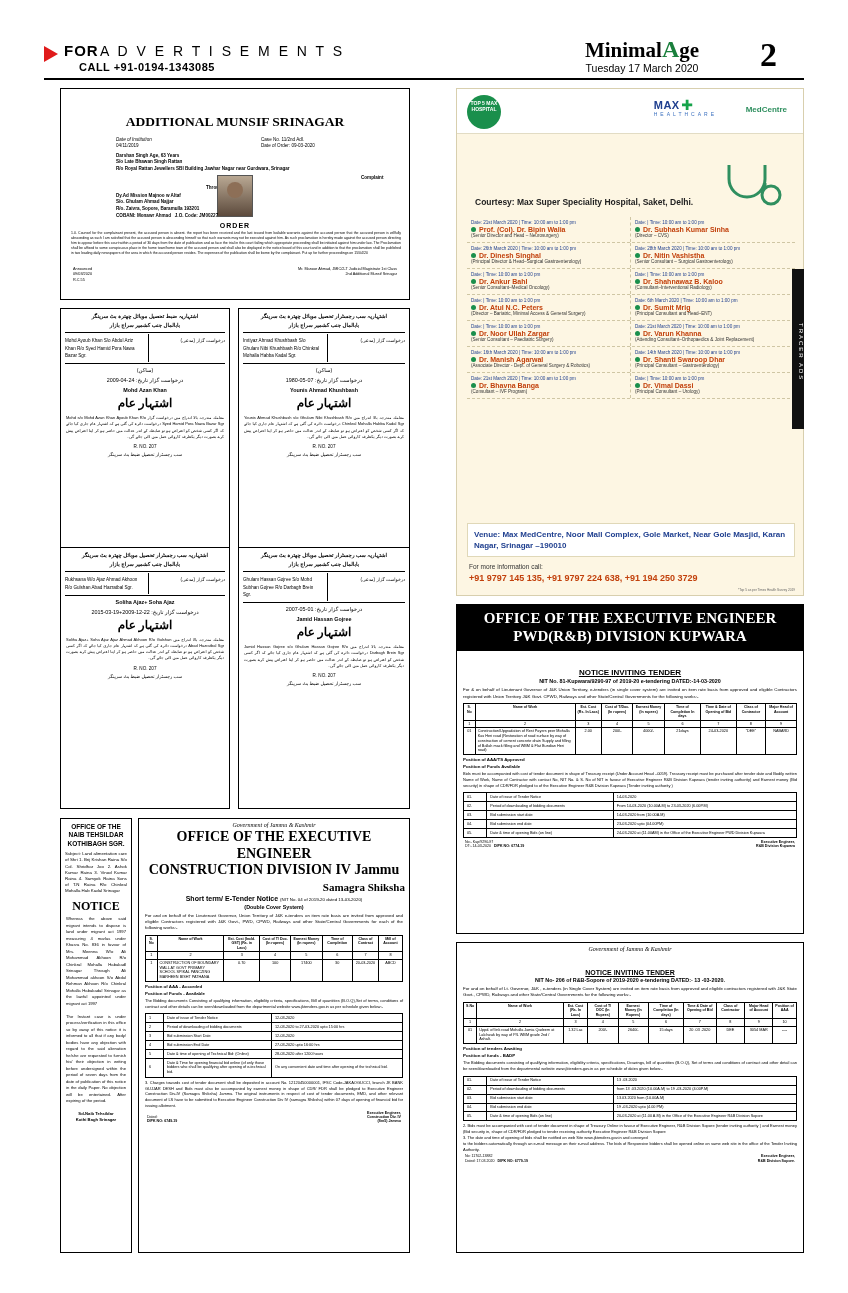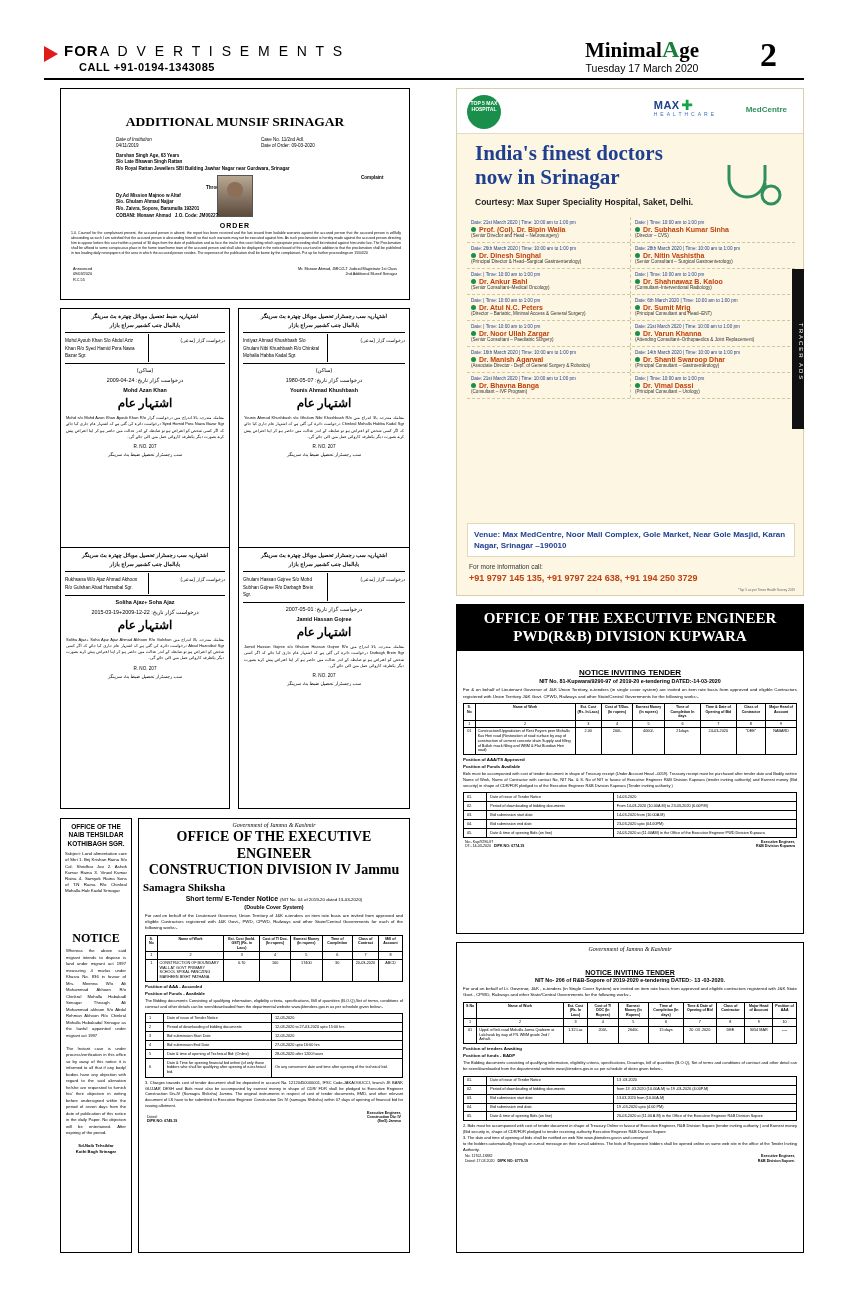--- a/index.html
+++ b/index.html
@@ -76,30 +76,30 @@
   .tblk-head{background:#000;color:#fff;text-align:center;font-family:"Liberation Serif",serif;font-weight:bold;font-size:15px;line-height:1.18;padding:5px 4px 6px;}
   .tnit{text-align:center;font-size:8px;font-weight:bold;text-decoration:underline;padding:17px 0 1px;}
   .tsub{text-align:center;font-size:5.4px;font-weight:bold;padding:0 4px 2px;}
   .tpara{font-size:4.4px;line-height:1.45;padding:1px 6px 3px;text-align:justify;}
   table.tt{border-collapse:collapse;width:calc(100% - 12px);margin:0 6px;font-size:3.8px;}
   table.tt th,table.tt td{border:1px solid #000;padding:1px 2px;text-align:center;vertical-align:top;line-height:1.25;}
   table.tt th{font-weight:bold;font-size:3.6px;}
   .tfoot{font-size:4px;line-height:1.45;padding:2px 6px;text-align:justify;}
   .govt{text-align:center;font-size:6px;font-style:italic;font-family:"Liberation Serif",serif;padding:3px 0 0;}
   .bighead{text-align:center;font-family:"Liberation Serif",serif;font-weight:bold;font-size:14px;line-height:1.18;padding:1px 4px 2px;}
-  .midhead{text-align:left;font-family:"Liberation Serif",serif;font-weight:bold;font-size:11px;padding:0 4px 2px;}
+  .midhead{text-align:right;font-family:"Liberation Serif",serif;font-weight:bold;font-size:11px;padding:0 4px 2px;}
   .posi{font-size:4.4px;font-weight:bold;padding:2px 6px 0;}
   table.pt{border-collapse:collapse;width:calc(100% - 12px);margin:2px 6px 0;font-size:3.8px;}
   table.pt td{border:1px solid #000;padding:1.5px 3px;line-height:1.3;}
 
   
   #naib{left:60px;top:818px;width:72px;height:435px;}
   .nb-h{text-align:center;font-size:6.5px;font-weight:bold;line-height:1.3;padding:4px 3px 3px;}
   .nb-sub{font-size:4.4px;line-height:1.4;padding:0 4px 3px;}
-  .nb-not{text-align:center;font-size:12px;font-weight:bold;font-family:"Liberation Serif",serif;padding:2px 0 2px;margin-top:32px;}
+  .nb-not{text-align:center;font-size:12px;font-weight:bold;font-family:"Liberation Serif",serif;padding:2px 0 2px;}
   .nb-b{font-size:4.2px;line-height:1.55;padding:0 5px;text-align:justify;}
   .nb-s{font-size:4.2px;font-weight:bold;padding:6px 5px 0;line-height:1.4;}
 </style>
 </head>
 <body>
 
 <div class="page">
 
   <div class="masthead">
     <div class="ad-tri"></div>
@@ -247,24 +247,20 @@
     <div class="max-top">
       <div class="topq">TOP 5 MAX HOSPITAL</div>
       <div class="plus">✚</div>
       <div class="maxlogo">
         <span>MAX</span>
         <small>HEALTHCARE</small>
       </div>
       <div class="medcentre">MedCentre</div>
     </div>
 
-    <div class="max-head">
-      <span>India's finest doctors</span><br>
-      <span>now in Srinagar</span>
-    </div>
     <div class="max-sub">Courtesy: Max Super Speciality Hospital, Saket, Delhi.</div>
     <svg class="steth" viewBox="0 0 70 52">
       <path d="M10 6 v14 a18 18 0 0 0 36 0 V6" fill="none" stroke="#2f8f5f" stroke-width="3"></path>
       <circle cx="52" cy="36" r="9" fill="none" stroke="#2f8f5f" stroke-width="3"></circle>
       <path d="M46 24 v6" stroke="#2f8f5f" stroke-width="3" fill="none"></path>
     </svg>
 
     <div class="doc-grid">
       <div class="doc-row">
         <div class="doc-cell lft">

